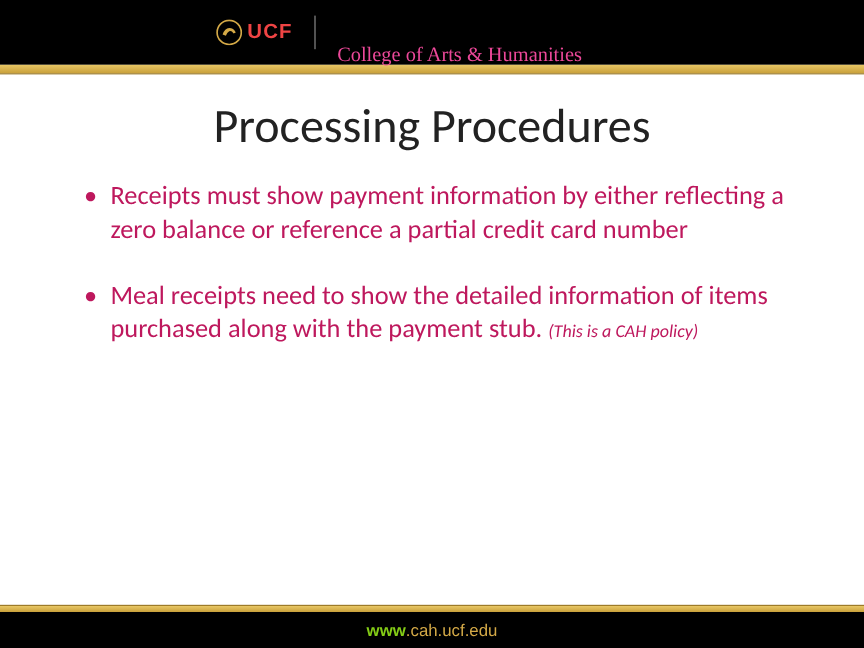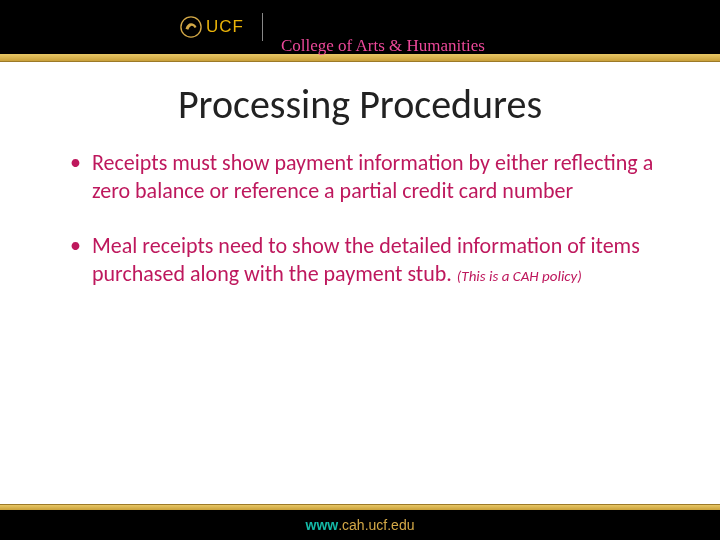--- a/index.html
+++ b/index.html
@@ -23,22 +23,22 @@
       display: flex;
       align-items: center;
       gap: 4px;
     }
     .pegasus {
       width: 22px;
       height: 22px;
       color: #d4a947;
     }
     .ucf-text {
-      color: #eab308;
-      font-weight: normal;
+      color: #ef4444;
+      font-weight: bold;
       font-size: 17px;
       letter-spacing: 1px;
       font-family: Arial, sans-serif;
     }
     .divider-v {
       width: 1px;
       height: 28px;
       background: #888;
       margin: 0 8px;
     }
@@ -105,21 +105,21 @@
       height: 6px;
       background: linear-gradient(to bottom, #e8c765, #c9a03a);
       border-top: 1px solid #9c7a28;
     }
     .footer-url {
       color: #d4a947;
       font-size: 14px;
       font-family: Arial, sans-serif;
     }
     .footer-url .www {
-      color: #14b8a6;
+      color: #84cc16;
       font-weight: bold;
     }
   </style>
 </head>
 <body>
 
 <div class="header">
   <div class="ucf-logo">
     <svg class="pegasus" viewBox="0 0 24 24">
       <circle cx="12" cy="12" r="11" fill="none" stroke="#d4a947" stroke-width="1.5"></circle>

